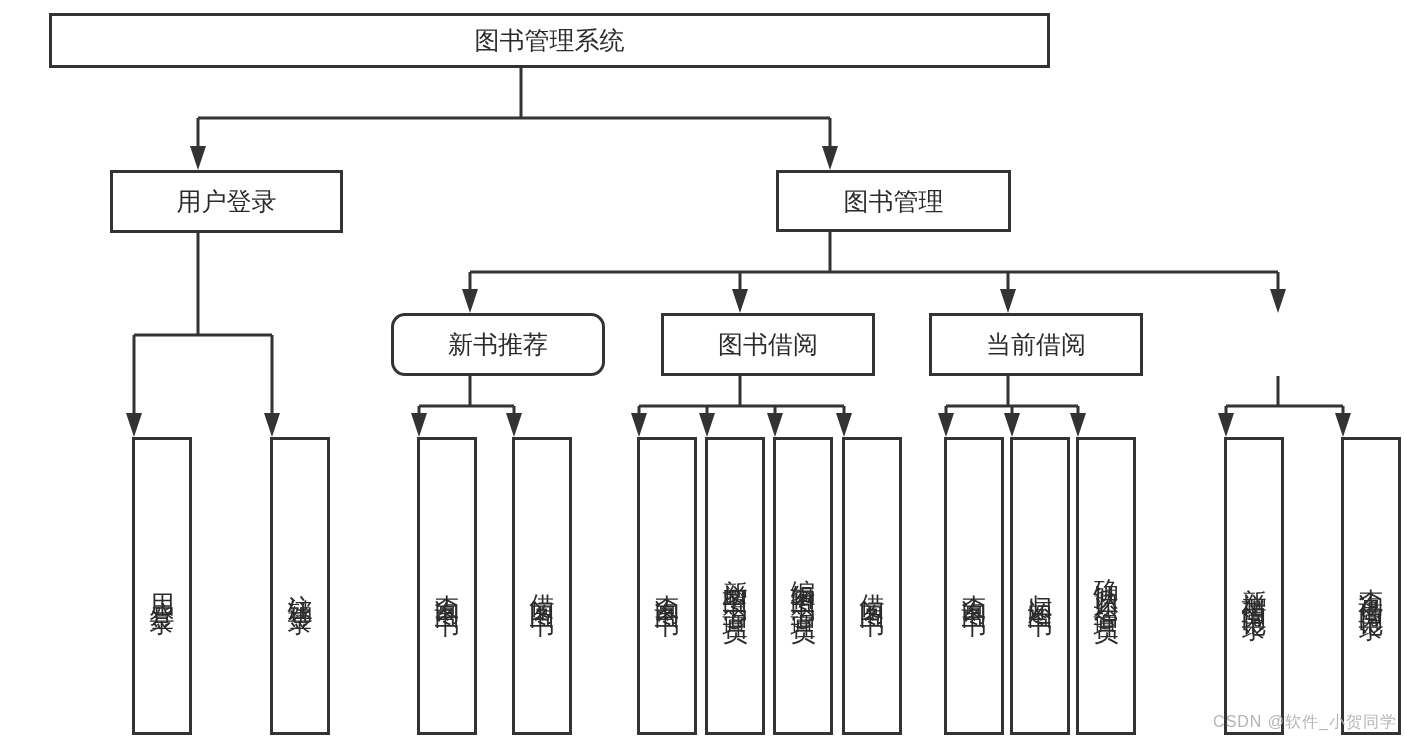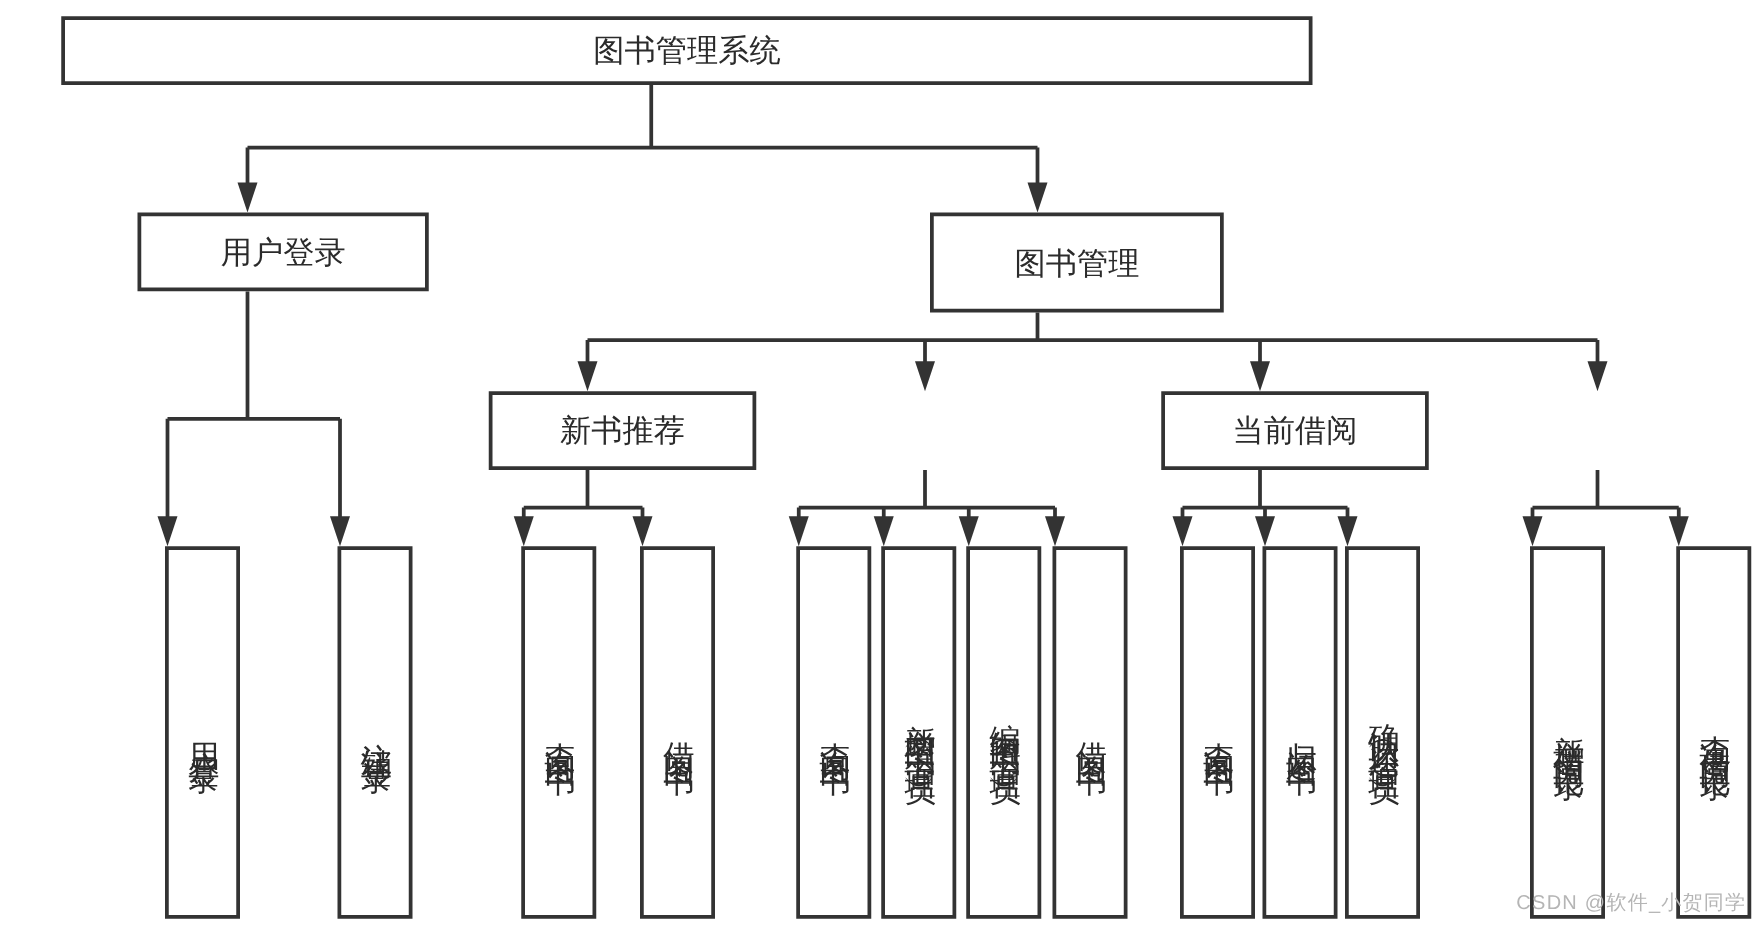--- a/index.html
+++ b/index.html
@@ -42,23 +42,23 @@
     align-items: center;
     justify-content: center;
     font-size: 25px;
     color: var(--text);
     white-space: nowrap;
     margin-left: 28px;
   }
   
   .root  { left: 21px;  top: 13px;  width: 1001px; height: 55px; }
   .n2a   { left: 82px;  top: 170px; width: 233px;  height: 63px; }
-  .n2b   { left: 716px; top: 170px; width: 235px;  height: 80px; }
+  .n2b   { left: 748px; top: 170px; width: 235px;  height: 62px; }
   .n3    { top: 313px; width: 214px; height: 63px; }
-  .n3a   { left: 363px; }
+  .n3a   { left: 363px; border-radius: 14px; }
   .n3b   { left: 633px; }
   .n3c   { left: 901px; }
   .n3d   { left: 1171px; }
   
   .leaf  { top: 437px; width: 60px; height: 298px; }
   .leaf span {
     writing-mode: vertical-rl;
     text-orientation: mixed;
     letter-spacing: 6px;
     line-height: 1;
@@ -142,20 +142,23 @@
   <div class="box n2a">
     <span>用户登录</span>
   </div>
   <div class="box n2b">
     <span>图书管理</span>
   </div>
 
   <div class="box n3 n3a">
     <span>新书推荐</span>
   </div>
+  <div class="box n3 n3b">
+    <span>图书借阅</span>
+  </div>
   <div class="box n3 n3c">
     <span>当前借阅</span>
   </div>
 
   <div class="box leaf lf0">
     <span>用户登录</span>
   </div>
   <div class="box leaf lf1">
     <span>注销登录</span>
   </div>

